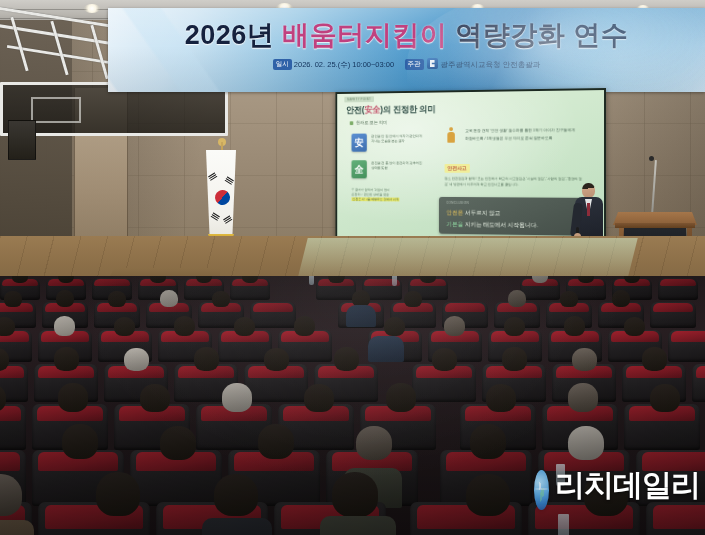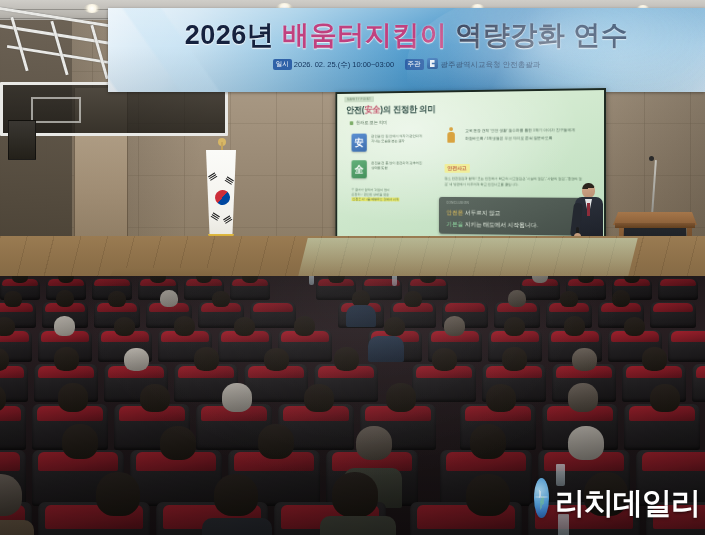--- a/index.html
+++ b/index.html
@@ -336,21 +336,21 @@
     position:absolute;inset:0;pointer-events:none;
     background:radial-gradient(ellipse at 50% 10%, rgba(255,255,255,.06) 0%, rgba(0,0,0,0) 55%),
                linear-gradient(180deg, rgba(0,0,0,.25) 0%, rgba(0,0,0,0) 22%, rgba(0,0,0,.40) 100%);
   }
   .bottle{position:absolute;width:5px;height:13px;border-radius:1px 1px 2px 2px;
     background:linear-gradient(180deg,rgba(220,230,235,.8),rgba(170,190,200,.6));}
 
   
   .watermark{
     position:absolute;left:534px;top:470px;width:166px;height:48px;
-    display:flex;align-items:flex-end;gap:6px;
+    display:flex;align-items:flex-start;gap:6px;
   }
   .globe{
     width:40px;height:40px;border-radius:50%;
     background:radial-gradient(circle at 34% 30%, #a9d8f2 0%, #5aa6dd 42%, #2f76bb 75%, #1f5596 100%);
     position:relative;opacity:.92;
     box-shadow:0 0 4px rgba(0,0,0,.3);
   }
   .globe::before{
     content:"";position:absolute;inset:3px;border-radius:50%;
     background:

